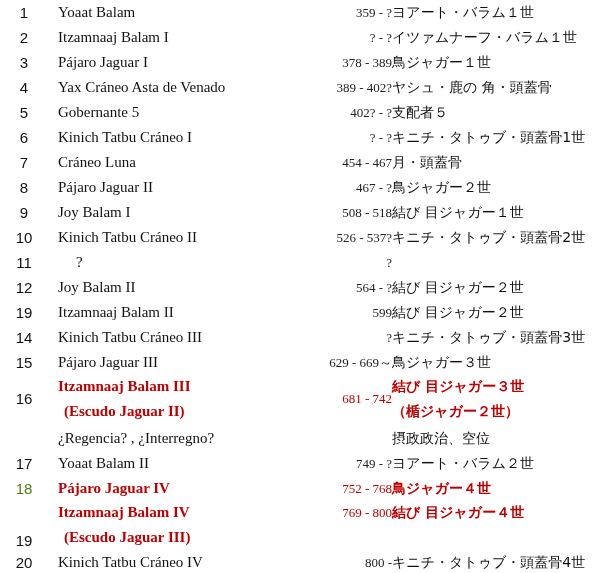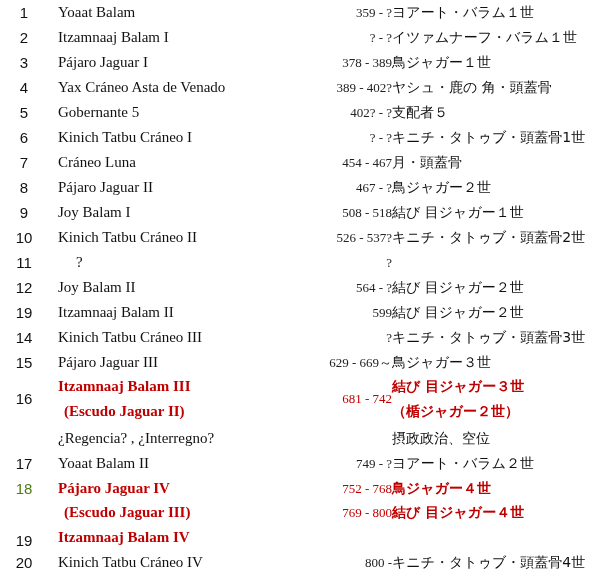--- a/index.html
+++ b/index.html
@@ -154,22 +154,22 @@
   <div class="row red" style="top:476px">
     <span class="num line" style="color:#4d7c0f;font-weight:normal">18</span>
     <span class="name line">Pájaro Jaguar IV</span>
     <span class="years line">752 - 768</span>
     <span class="jp line">鳥ジャガー４世</span>
   </div>
 
   <div class="row red" style="top:500px">
     <span class="num" style="top:28px; line-height:25px">19</span>
     <div class="name">
+      <span class="line">Itzamnaaj Balam IV</span>
       <span class="line indent">(Escudo Jaguar III)</span>
-      <span class="line">Itzamnaaj Balam IV</span>
     </div>
     <span class="years" style="top:0; line-height:25px">769 - 800</span>
     <div class="jp">
       <span class="line">結び 目ジャガー４世</span>
     </div>
   </div>
 
   <div class="row" style="top:550px">
     <span class="num line">20</span>
     <span class="name line">Kinich Tatbu Cráneo IV</span>

